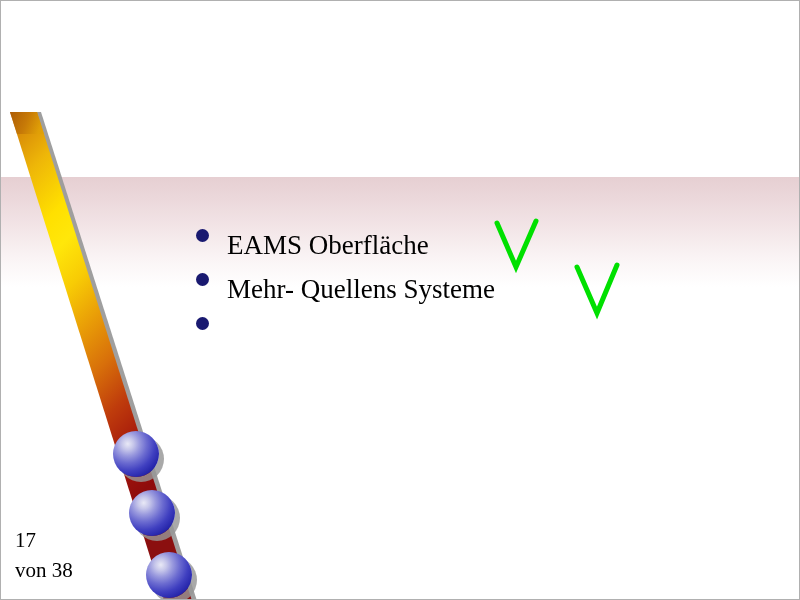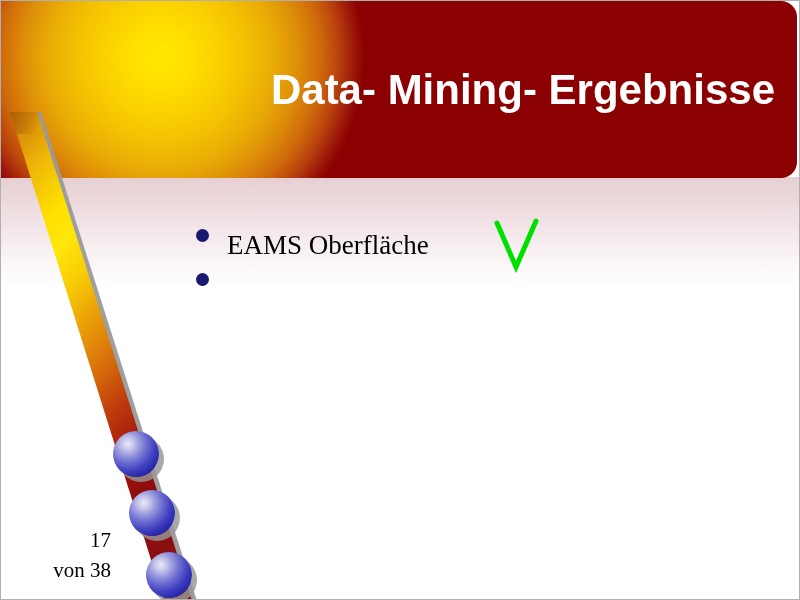--- a/index.html
+++ b/index.html
@@ -103,21 +103,21 @@
   #sphere-1 { left: 112px; top: 430px; }
   #sphere-2 { left: 128px; top: 489px; }
   #sphere-3 { left: 145px; top: 551px; }
 
   
   #page-number {
     position: absolute;
     left: 14px;
     top: 524px;
     width: 96px;
-    text-align: right;
+    text-align: left;
     font-family: "Liberation Serif", serif;
     font-size: 21px;
     line-height: 30px;
     color: #000000;
   }
   #page-number .pn-line { display: block; }
 
   
   #bullet-list {
     position: absolute;
@@ -153,23 +153,20 @@
   }
   .check-mark svg { display: block; }
 </style>
 </head>
 <body>
 
 <div id="slide">
 
   <div id="body-fade"></div>
 
-  <div id="header">
-    <div id="header-title">Data- Mining- Ergebnisse</div>
-  </div>
 
   <div id="ribbon-wrap">
     <svg width="230" height="495" viewBox="0 0 230 495" xmlns="http://www.w3.org/2000/svg">
       <defs>
         <linearGradient id="ribbonGrad" x1="0" y1="0" x2="0.38" y2="1">
           <stop offset="0.00" stop-color="#c96a06"></stop>
           <stop offset="0.05" stop-color="#d88b08"></stop>
           <stop offset="0.14" stop-color="#eeb608"></stop>
           <stop offset="0.26" stop-color="#ffe000"></stop>
           <stop offset="0.33" stop-color="#ffe70a"></stop>
@@ -210,20 +207,29 @@
     <div class="bullet-row">
       <span class="bullet-dot"></span>
       <span class="bullet-text">EAMS Oberfläche</span>
       <span class="check-mark" style="left: 295px;">
         <svg width="52" height="60" viewBox="0 0 52 60" xmlns="http://www.w3.org/2000/svg">
           <path d="M6 6 L25 50 L45 4" stroke="#00e000" stroke-width="5" fill="none" stroke-linecap="round" stroke-linejoin="miter"></path>
         </svg>
       </span>
     </div>
 
+    <div class="bullet-row">
+      <span class="bullet-dot"></span>
+      <span class="bullet-text">Mehr- Quellens Systeme</span>
+      <span class="check-mark" style="left: 375px;">
+        <svg width="52" height="60" viewBox="0 0 52 60" xmlns="http://www.w3.org/2000/svg">
+          <path d="M6 6 L26 52 L46 4" stroke="#00e000" stroke-width="5" fill="none" stroke-linecap="round" stroke-linejoin="miter"></path>
+        </svg>
+      </span>
+    </div>
 
     <div class="bullet-row">
       <span class="bullet-dot"></span>
     </div>
 
   </div>
 
 </div>
 
 </body></html>

